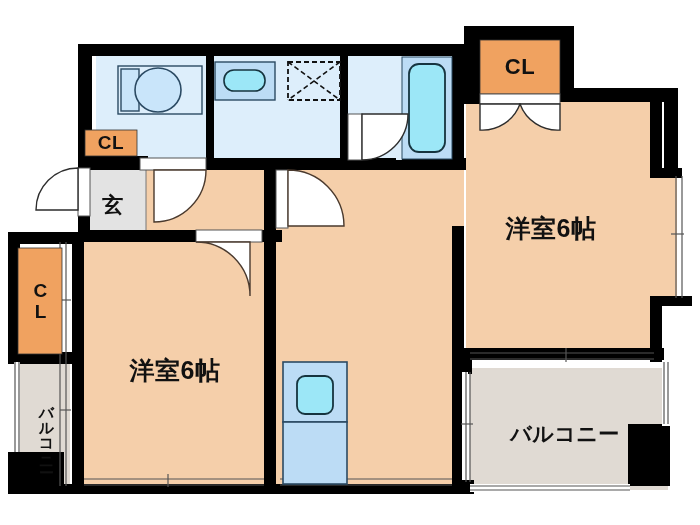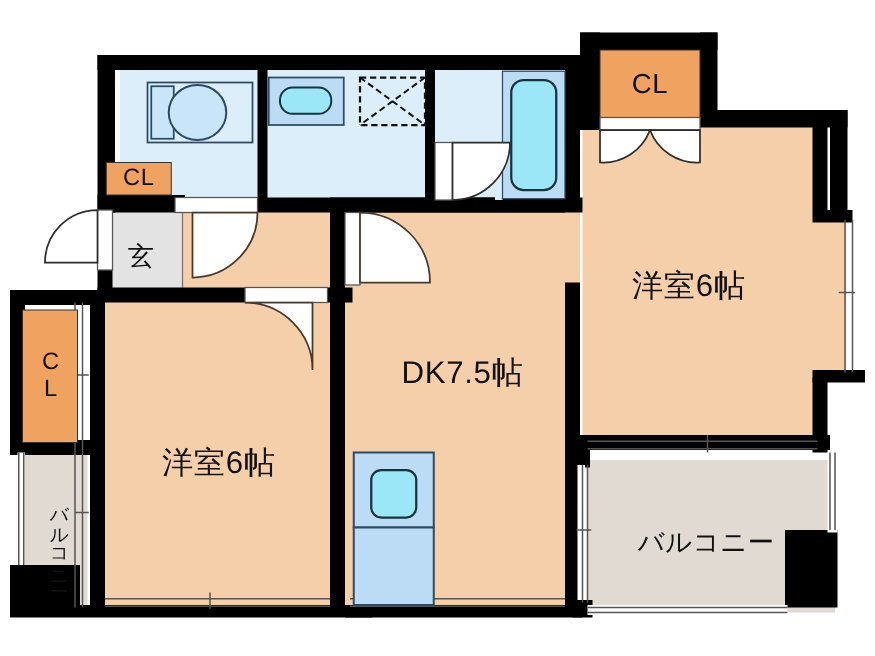--- a/index.html
+++ b/index.html
@@ -1,19 +1,19 @@
 <!DOCTYPE html>
 <html><head>
 <meta charset="utf-8">
 <style>
   html,body{margin:0;padding:0;background:#ffffff;}
   body{width:700px;height:525px;overflow:hidden;
        font-family:"Liberation Sans","DejaVu Sans",sans-serif;}
   #plan{position:relative;width:700px;height:525px;background:#ffffff;}
-  .lab{position:absolute;color:#111111;font-weight:400;white-space:nowrap;
+  .lab{position:absolute;color:#111111;font-weight:700;white-space:nowrap;
        display:flex;align-items:center;justify-content:center;letter-spacing:0.5px;}
   svg{display:block;}
 </style>
 </head>
 <body>
 
 <div id="plan">
 
   <svg width="700" height="525" viewBox="0 0 700 525">
 
@@ -175,21 +175,20 @@
       <rect x="480" y="94" width="80" height="10" fill="#ffffff" stroke="#555" stroke-width="1"></rect>
       <path d="M480 130 A 40 40 0 0 0 520 104 L480 104 Z" fill="#ffffff" stroke="#2d2d2d" stroke-width="1.4"></path>
       <path d="M560 130 A 40 40 0 0 1 520 104 L560 104 Z" fill="#ffffff" stroke="#2d2d2d" stroke-width="1.4"></path>
     </g>
 
     <g>
       <rect x="452" y="170" width="12" height="56" fill="#f5cfaa" stroke="none"></rect>
     </g>
   </svg>
 
-  <div class="lab" style="left:370px;top:298px;transform:translate(-50%,-50%);font-size:25px;">DK7.5帖</div>
 
   <div class="lab" style="left:175px;top:370px;transform:translate(-50%,-50%);font-size:25px;">洋室6帖</div>
 
   <div class="lab" style="left:551px;top:228px;transform:translate(-50%,-50%);font-size:25px;">洋室6帖</div>
 
   <div class="lab" style="left:113px;top:205px;transform:translate(-50%,-50%);font-size:21px;">玄</div>
 
   <div class="lab" style="left:565px;top:434px;transform:translate(-50%,-50%);font-size:21px;">バルコニー</div>
 
   <div class="lab" style="left:111px;top:143px;transform:translate(-50%,-50%);font-size:19px;">CL</div>

